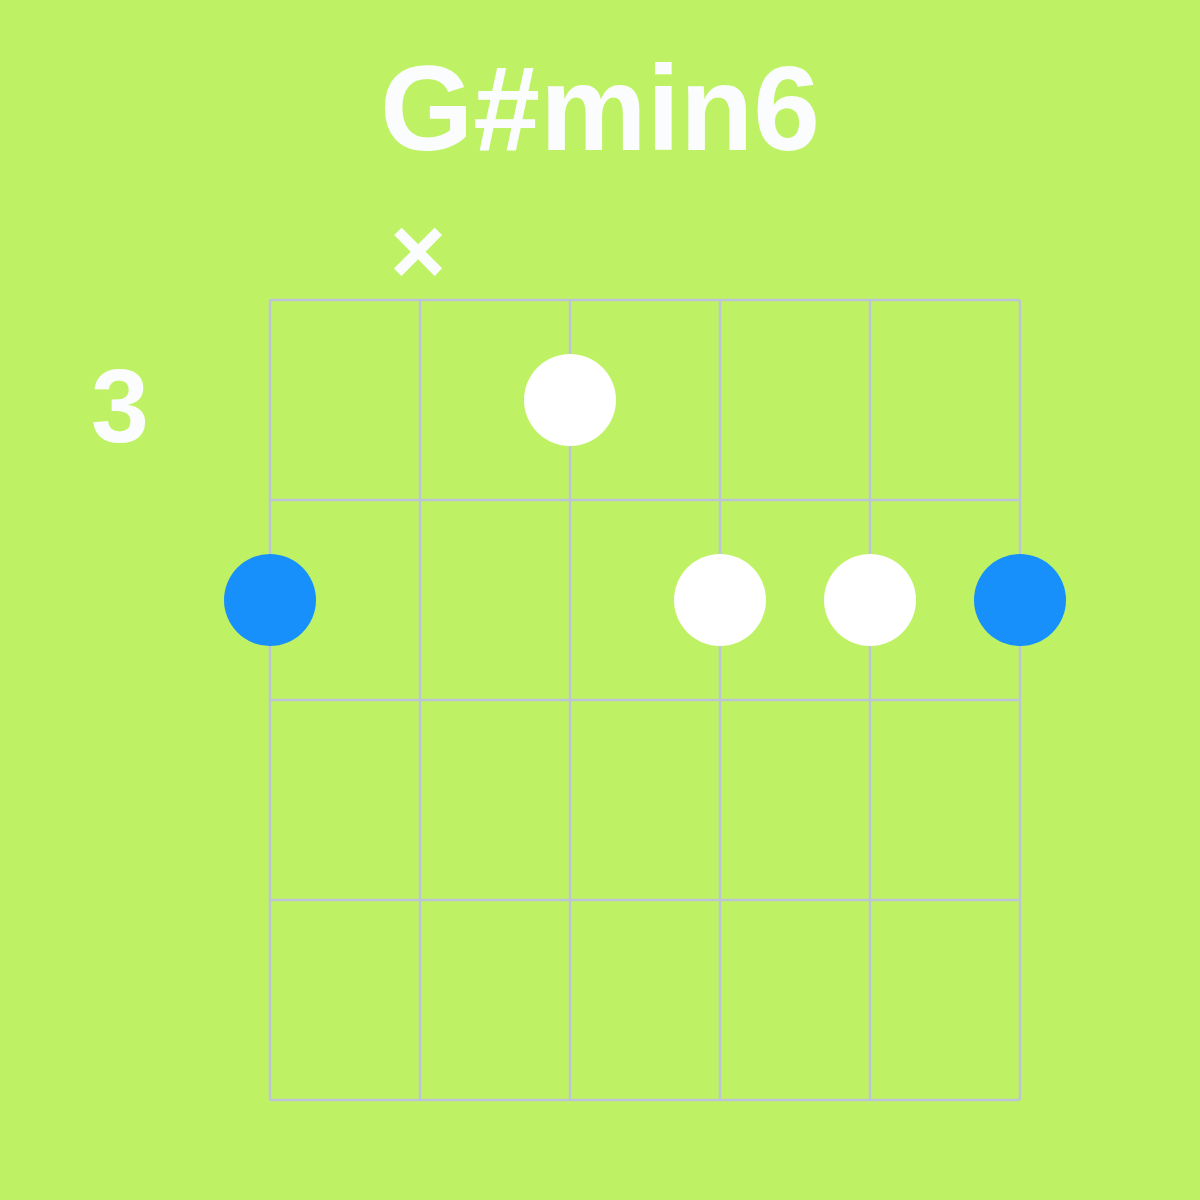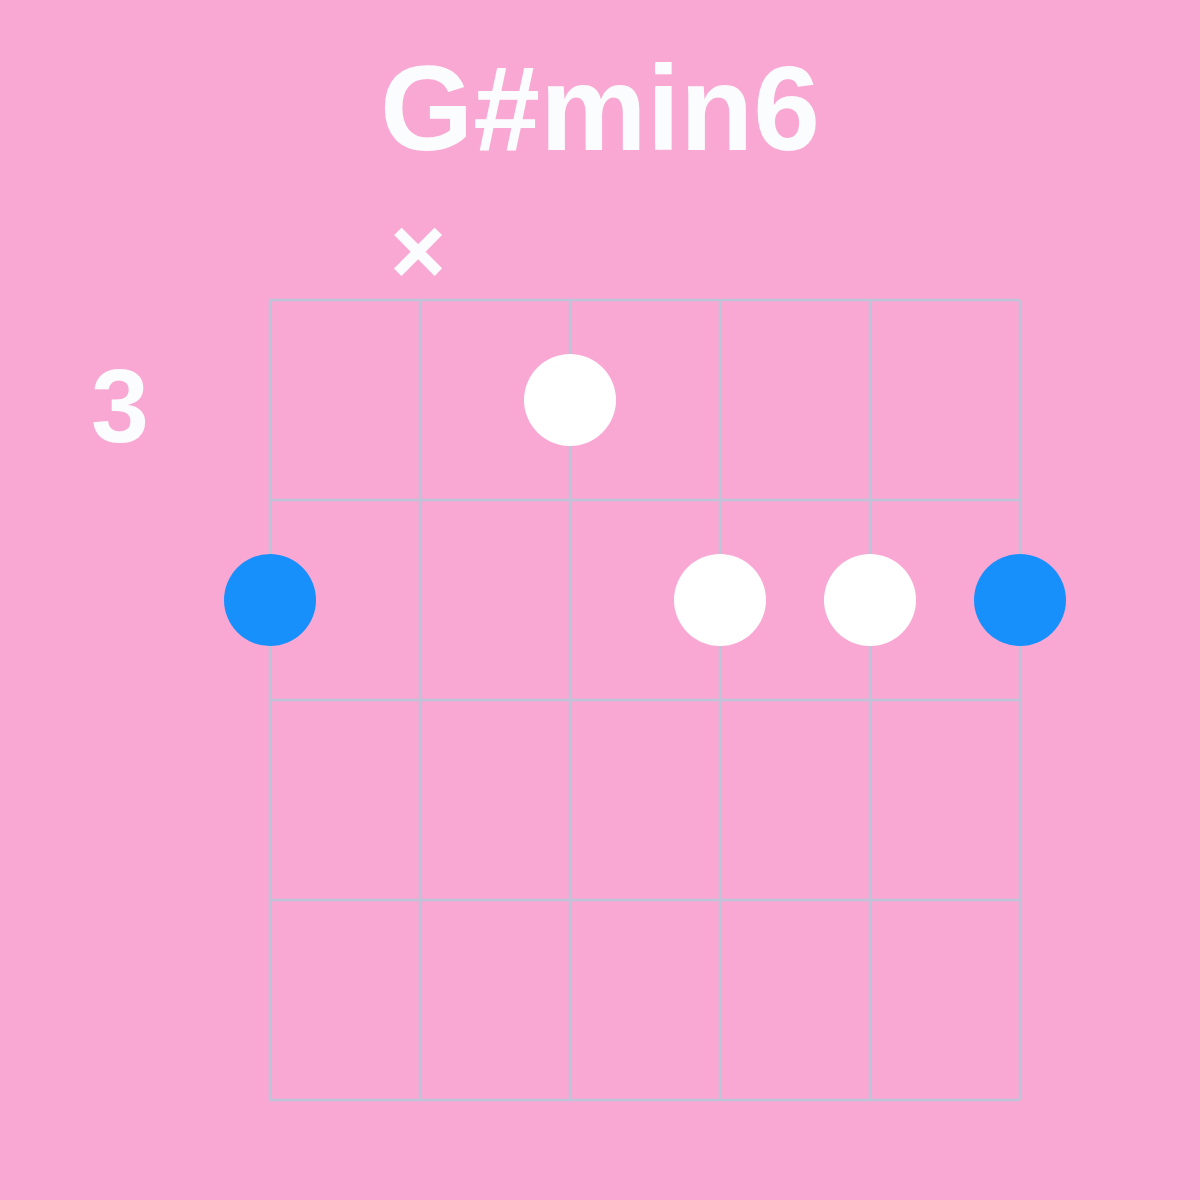--- a/index.html
+++ b/index.html
@@ -23,21 +23,21 @@
     font-weight: bold;
     text-anchor: middle;
   }
   text.title    { font-size: 120px; }
   text.fret-num { font-size: 104px; }
   text.muted    { font-size: 96px;  }
 </style>
 </head>
 <body style="background: rgb(37, 41, 53);">
 
-<div class="canvas" style="background: #f9a8d4;">
+<div class="canvas" style="background: #bef264;">
   <svg id="diagram" class="diagram" viewBox="0 0 1200 1200" xmlns="http://www.w3.org/2000/svg">
     <text class="title" x="600" y="150" fill="#FBFCFD">G#min6</text>
     <text class="muted" x="418" y="284" fill="#FBFCFD">×</text>
     <text class="fret-num" x="120" y="442" fill="#FBFCFD">3</text>
     <g id="grid">
         <line x1="270" y1="300" x2="270" y2="1100" stroke="#BEC4D8" stroke-width="2.5"></line>
         <line x1="420" y1="300" x2="420" y2="1100" stroke="#BEC4D8" stroke-width="2.5"></line>
         <line x1="570" y1="300" x2="570" y2="1100" stroke="#BEC4D8" stroke-width="2.5"></line>
         <line x1="720" y1="300" x2="720" y2="1100" stroke="#BEC4D8" stroke-width="2.5"></line>
         <line x1="870" y1="300" x2="870" y2="1100" stroke="#BEC4D8" stroke-width="2.5"></line>

